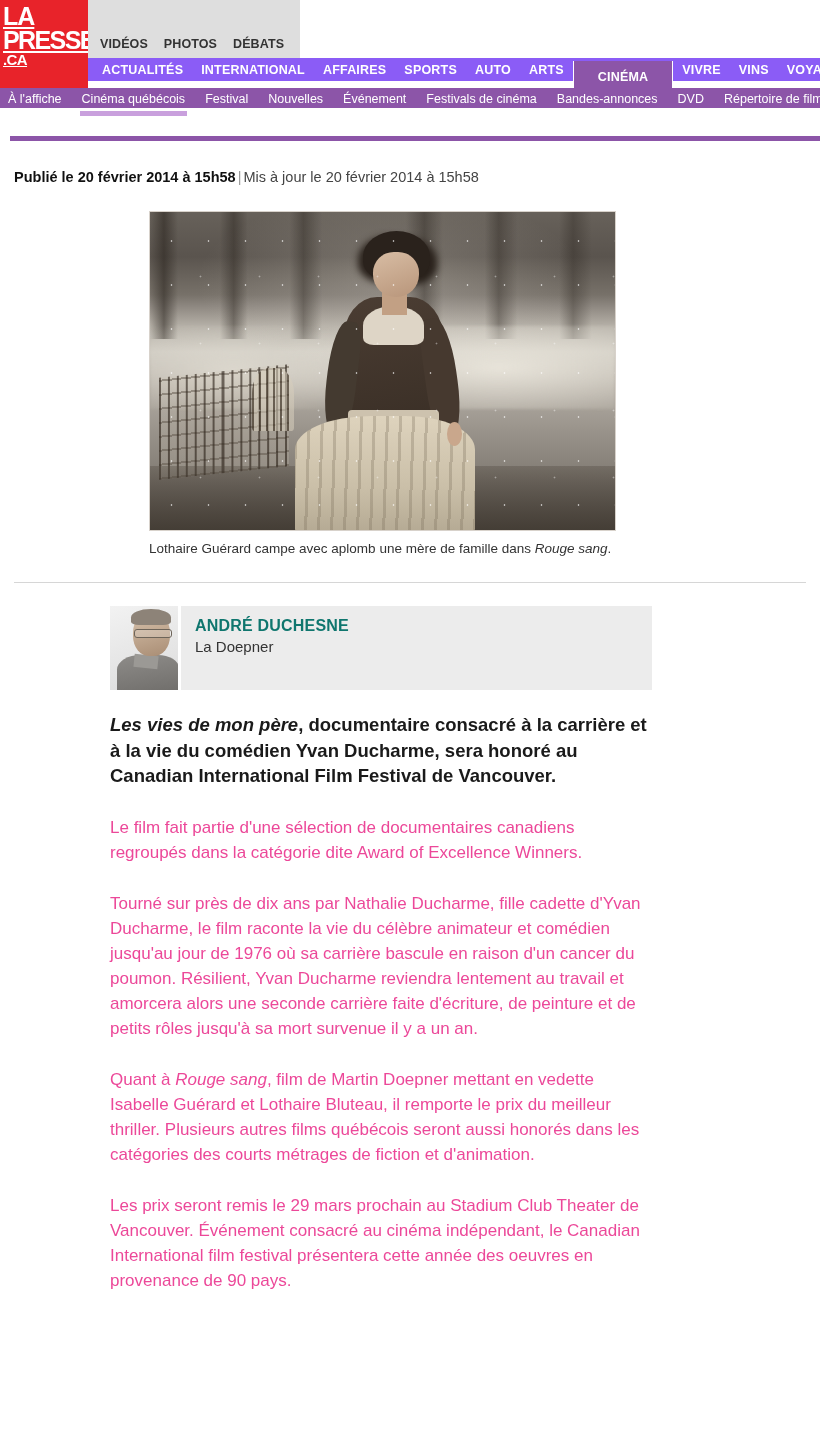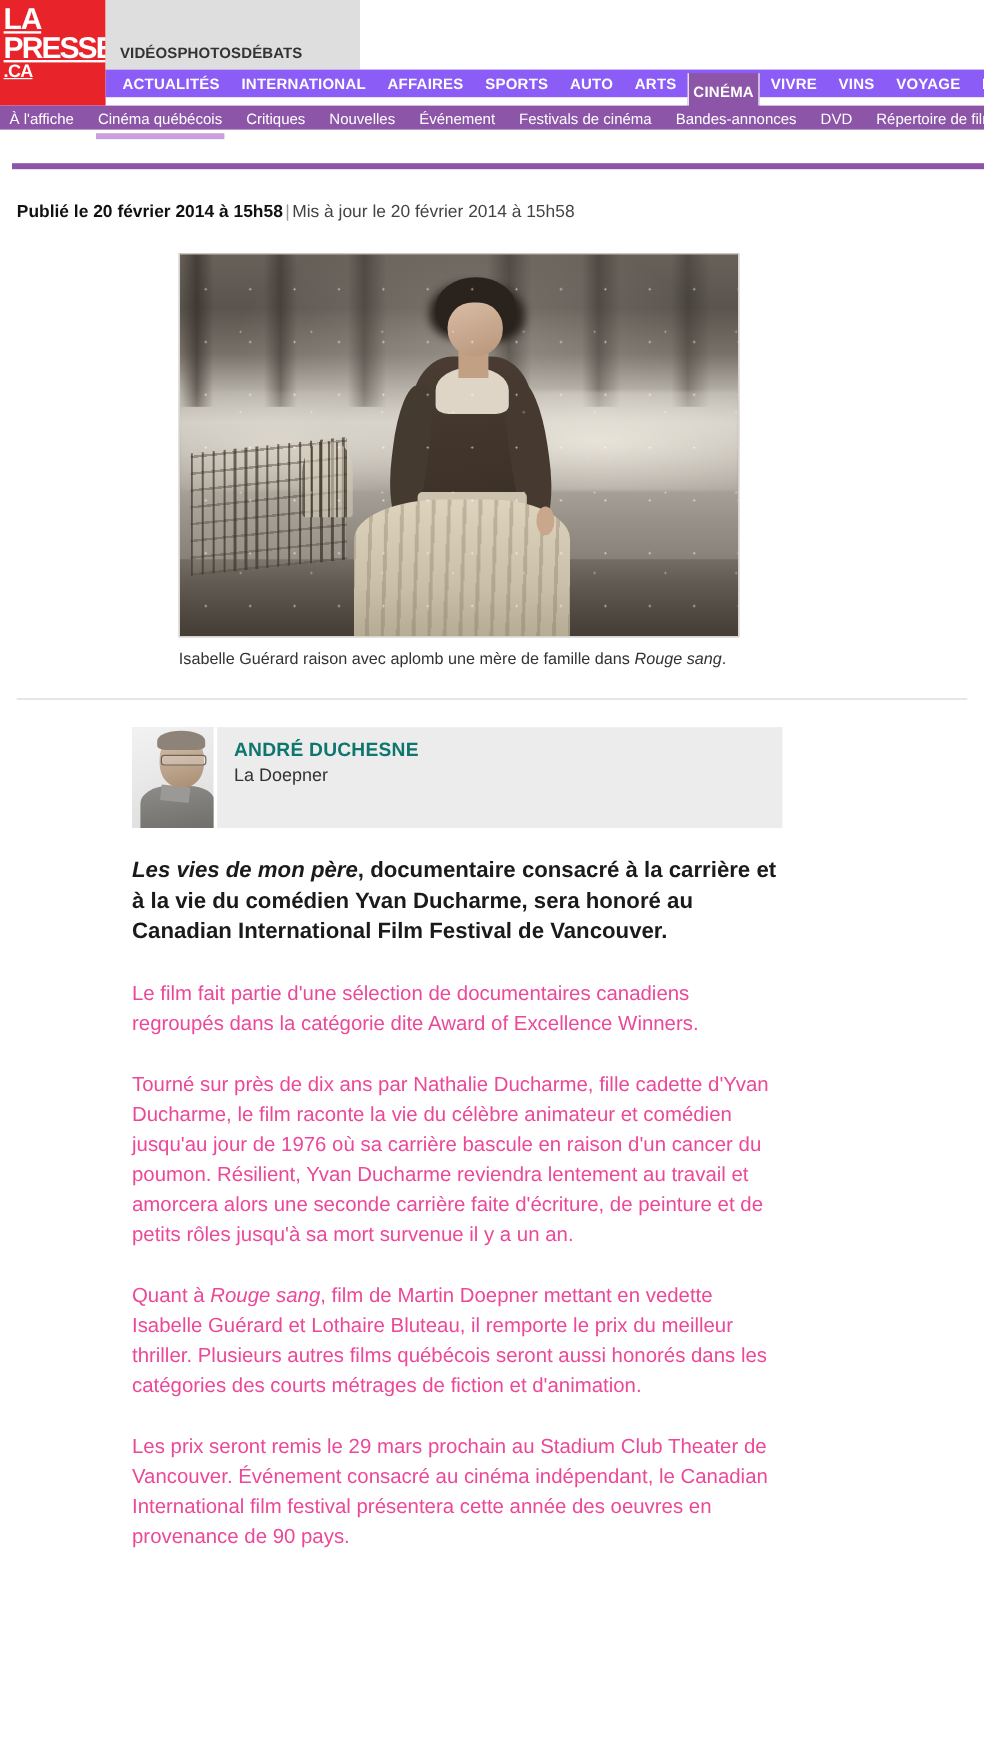--- a/index.html
+++ b/index.html
@@ -63,21 +63,21 @@
     top: 0;
     width: 212px;
     height: 58px;
     background: #dedede;
   }
   .gray-bar-items {
     position: absolute;
     left: 12px;
     bottom: 7px;
     display: flex;
-    gap: 0;
+    gap: 16px;
     margin-top: 32px;
   }
   .gray-bar-items a {
     font-size: 12.5px;
     font-weight: bold;
     color: #333333;
     text-decoration: none;
     letter-spacing: 0.1px;
     white-space: nowrap;
   }
@@ -105,21 +105,21 @@
     display: block;
   }
   .red-nav a:first-child { padding-left: 14px; }
   .red-nav a.active {
     background: #8c55a8;
     height: 32px;
     line-height: 32px;
     margin-top: 15px;
     border-left: 1px solid #ffffff;
     border-right: 1px solid #ffffff;
-    padding: 0 4px;
+    padding: 0 24px;
   }
 
   .purple-nav {
     position: absolute;
     left: 0;
     top: 88px;
     width: 820px;
     height: 20px;
     background: #8c55a8;
     display: flex;
@@ -439,21 +439,21 @@
     <a href="#" class="active">CINÉMA</a>
     <a href="#">VIVRE</a>
     <a href="#">VINS</a>
     <a href="#">VOYAGE</a>
     <a href="#">MAISON</a>
   </nav>
 
   <nav class="purple-nav">
     <a href="#">À l'affiche</a>
     <a href="#" class="active">Cinéma québécois</a>
-    <a href="#">Critiques</a>
+    <a href="#">Festival</a>
     <a href="#">Nouvelles</a>
     <a href="#">Événement</a>
     <a href="#">Festivals de cinéma</a>
     <a href="#">Bandes-annonces</a>
     <a href="#">DVD</a>
     <a href="#">Répertoire de films</a>
   </nav>
 
   <div class="purple-rule"></div>
 </div>
@@ -481,21 +481,21 @@
         <div class="w-chemise"></div>
         <div class="w-neck"></div>
         <div class="w-face"></div>
         <div class="w-belt"></div>
         <div class="w-skirt"></div>
         <div class="w-hand"></div>
       </div>
       <div class="fig-snowflakes"></div>
     </div>
     <figcaption class="caption">
-      <span>Isabelle Guérard raison avec aplomb une mère de famille dans </span><em>Rouge sang</em><span>.</span>
+      <span>Lothaire Guérard campe avec aplomb une mère de famille dans </span><em>Rouge sang</em><span>.</span>
     </figcaption>
   </figure>
 
   <div class="gray-divider"></div>
 
   <div class="byline">
     <div class="byline-photo" aria-label="Portrait d'André Duchesne">
       <div class="bp-body"></div>
       <div class="bp-collar"></div>
       <div class="bp-head"></div>

